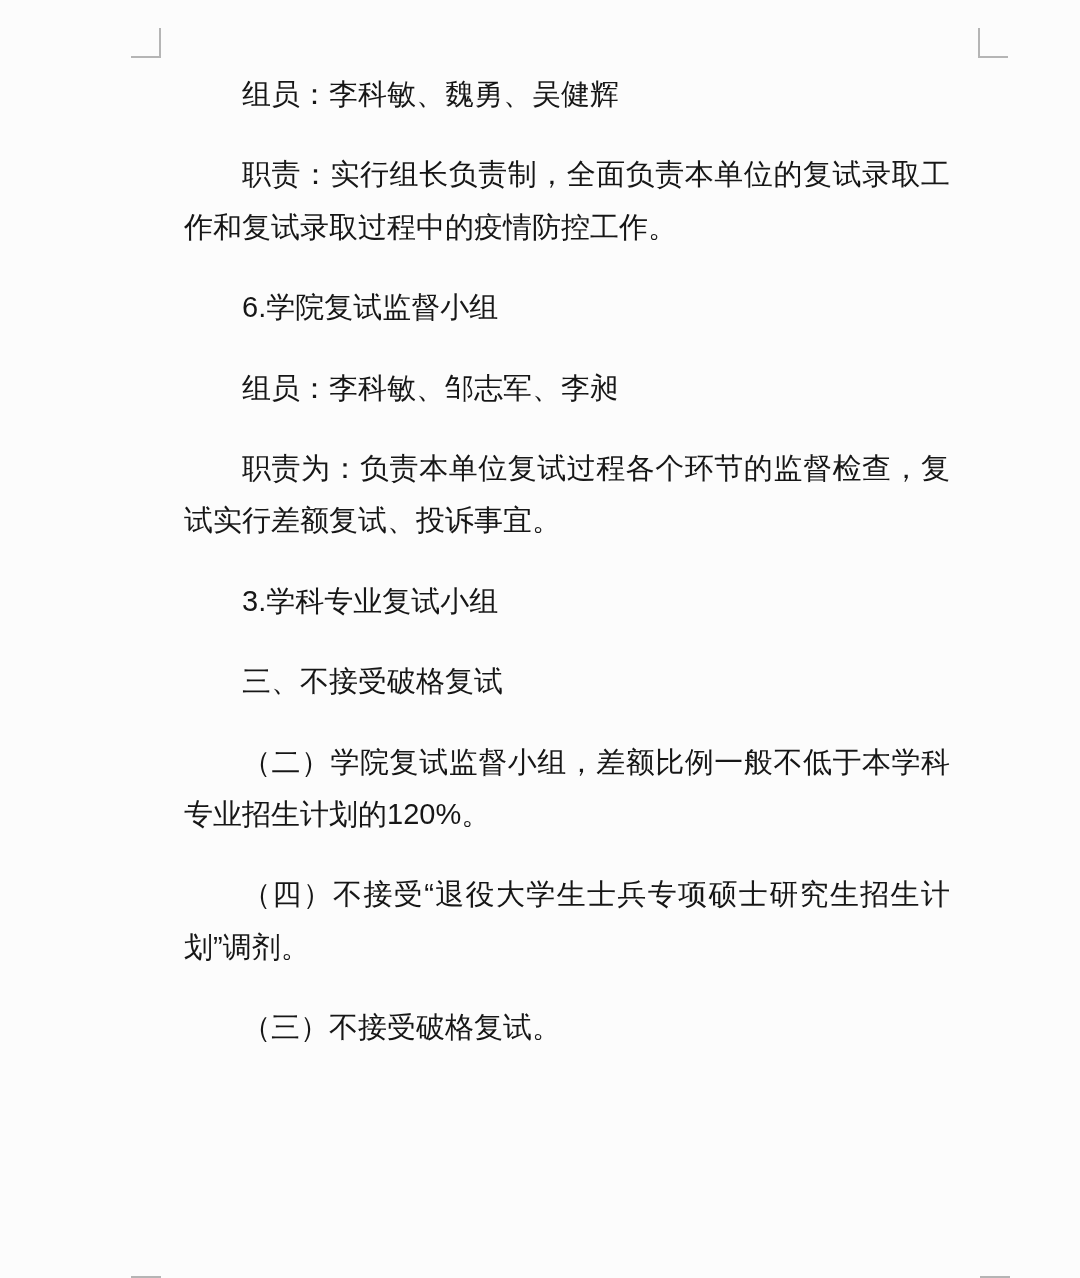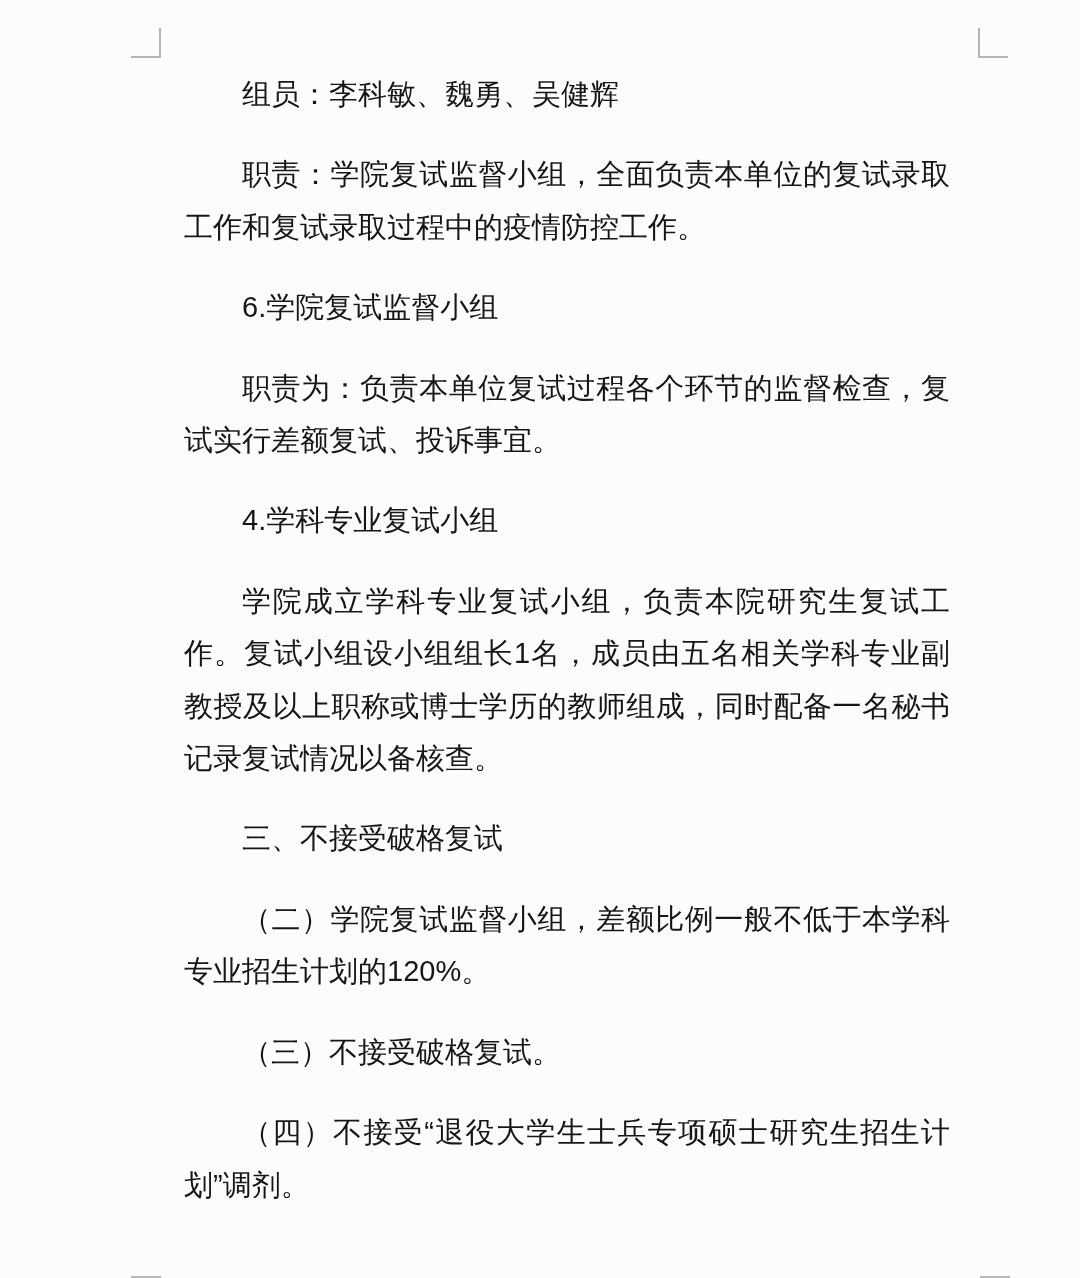--- a/index.html
+++ b/index.html
@@ -55,26 +55,26 @@
 </style>
 </head>
 <body>
 
 <div class="page">
   <div class="corner-mark tl"></div>
   <div class="corner-mark tr"></div>
 
   <div class="text-body">
       <p class="para indent">组员：李科敏、魏勇、吴健辉</p>
-      <p class="para indent">职责：学院复试监督小组，全面负责本单位的复试录取工作和复试录取过程中的疫情防控工作。</p>
+      <p class="para indent">职责：实行组长负责制，全面负责本单位的复试录取工作和复试录取过程中的疫情防控工作。</p>
       <p class="para indent">6.学院复试监督小组</p>
+      <p class="para indent">组员：李科敏、邹志军、李昶</p>
       <p class="para indent">职责为：负责本单位复试过程各个环节的监督检查，复试实行差额复试、投诉事宜。</p>
-      <p class="para indent">4.学科专业复试小组</p>
-      <p class="para indent">学院成立学科专业复试小组，负责本院研究生复试工作。复试小组设小组组长1名，成员由五名相关学科专业副教授及以上职称或博士学历的教师组成，同时配备一名秘书记录复试情况以备核查。</p>
+      <p class="para indent">3.学科专业复试小组</p>
       <p class="para indent">三、不接受破格复试</p>
       <p class="para indent">（二）学院复试监督小组，差额比例一般不低于本学科专业招生计划的120%。</p>
+      <p class="para indent">（四）不接受“退役大学生士兵专项硕士研究生招生计划”调剂。</p>
       <p class="para indent">（三）不接受破格复试。</p>
-      <p class="para indent">（四）不接受“退役大学生士兵专项硕士研究生招生计划”调剂。</p>
     </div>
 
   <div class="corner-mark bl"></div>
   <div class="corner-mark br"></div>
 </div>
 
 </body></html>

